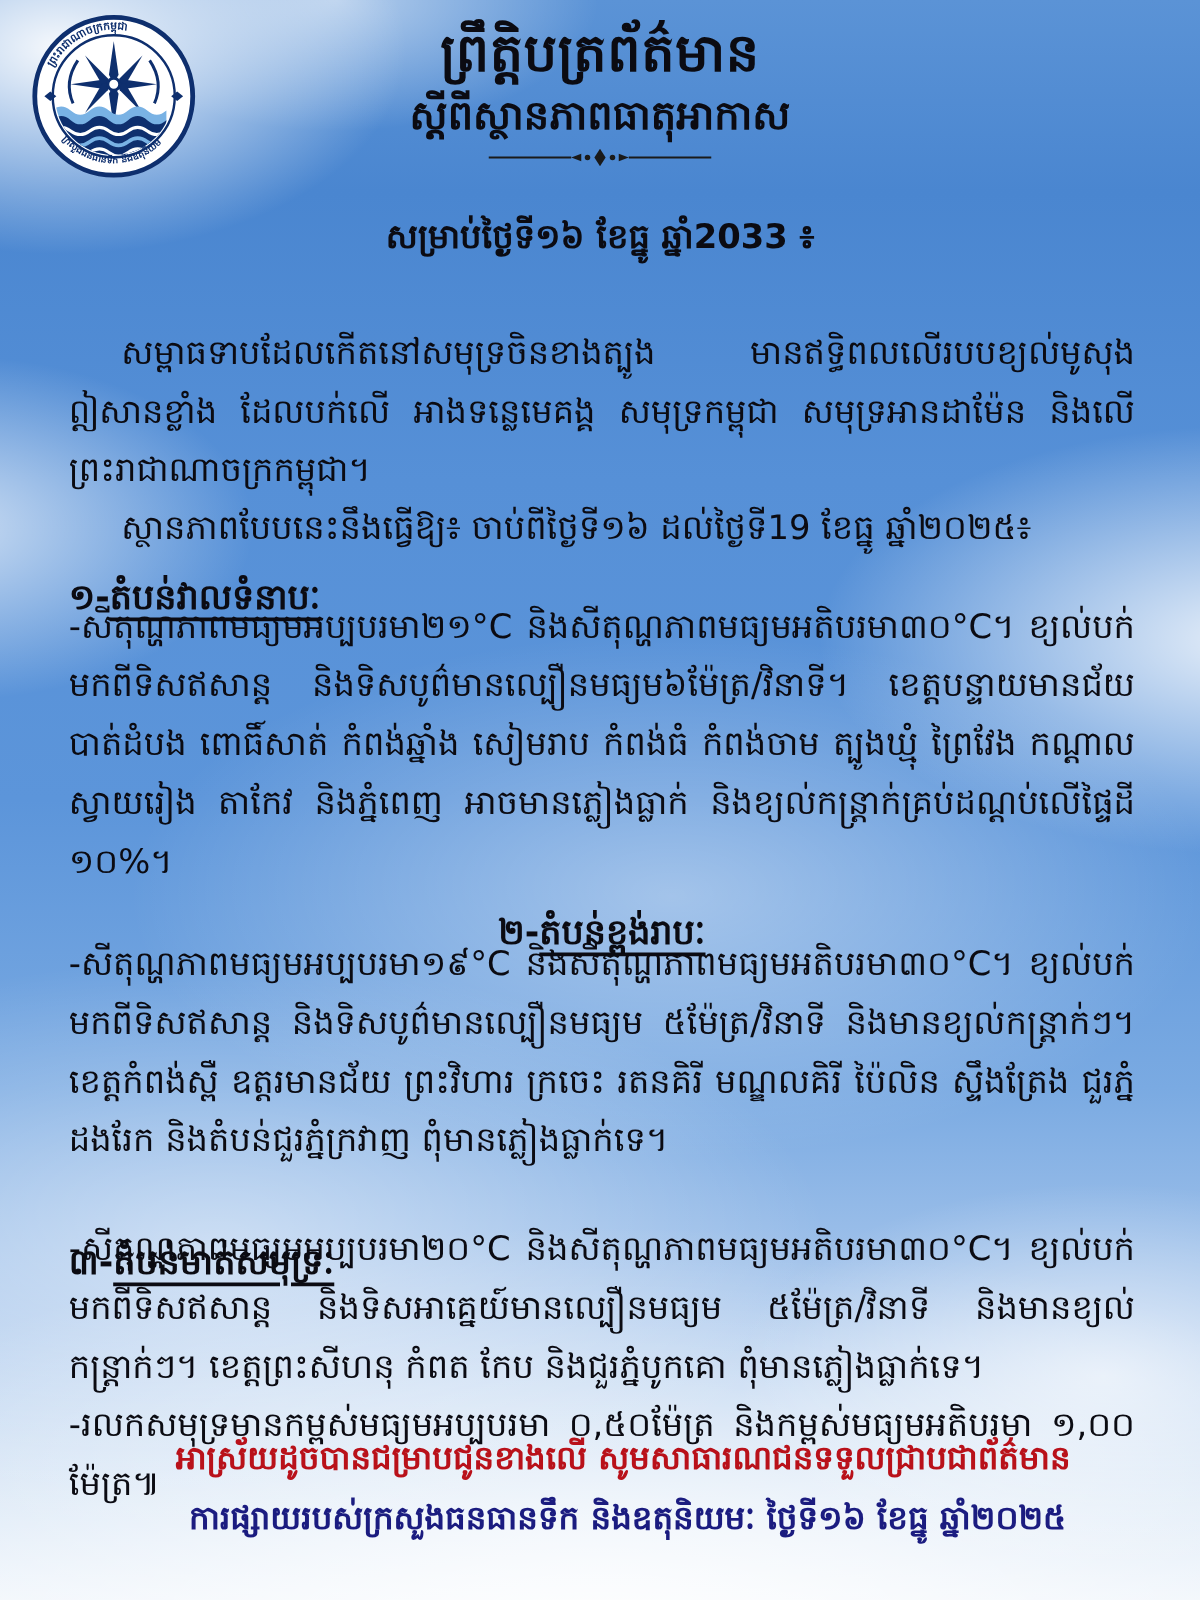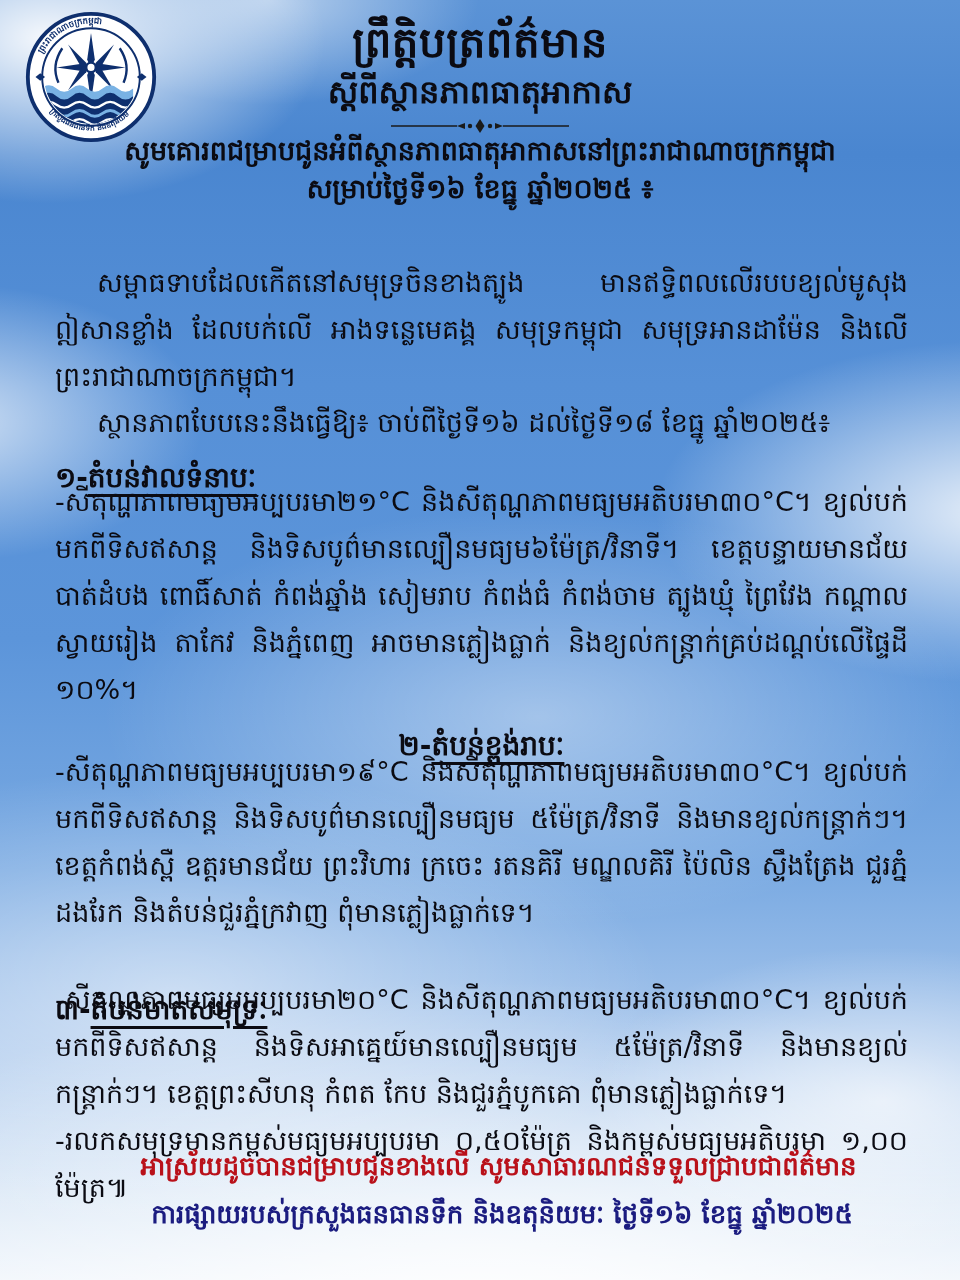--- a/index.html
+++ b/index.html
@@ -102,26 +102,25 @@
       <line x1="6" y1="8" x2="72" y2="8" stroke="#1a1a1a" stroke-width="1.6"></line>
       <line x1="118" y1="8" x2="184" y2="8" stroke="#1a1a1a" stroke-width="1.6"></line>
       <path d="M72 8 l8 -3 v6 Z" fill="#1a1a1a"></path>
       <path d="M118 8 l-8 -3 v6 Z" fill="#1a1a1a"></path>
       <path d="M95 1 l4.5 7 -4.5 7 -4.5 -7 Z" fill="#1a1a1a"></path>
       <circle cx="85" cy="8" r="2.2" fill="#1a1a1a"></circle>
       <circle cx="105" cy="8" r="2.2" fill="#1a1a1a"></circle>
     </svg>
   </div>
 
-  <div class="layer intro1">សូមគោរពជម្រាបជូនអំពីស្ថានភាពធាតុអាកាសនៅព្រះរាជាណាចក្រកម្ពុជា</div>
-  <div class="layer intro2">សម្រាប់ថ្ងៃទី១៦ ខែធ្នូ ឆ្នាំ២០២៥ ៖</div>
+  <div class="layer intro2">សម្រាប់ថ្ងៃទី១៦ ខែធ្នូ ឆ្នាំ2033 ៖</div>
 
   <p class="layer bodyblock opening">សម្ពាធទាបដែលកើតនៅសមុទ្រចិនខាងត្បូង មានឥទ្ធិពលលើរបបខ្យល់មូសុងឦសានខ្លាំង ដែលបក់លើ អាងទន្លេមេគង្គ សមុទ្រកម្ពុជា សមុទ្រអានដាម៉ែន និងលើព្រះរាជាណាចក្រកម្ពុជា។</p>
 
-  <p class="layer bodyblock transition">ស្ថានភាពបែបនេះនឹងធ្វើឱ្យ៖ ចាប់ពីថ្ងៃទី១៦ ដល់ថ្ងៃទី១៨ ខែធ្នូ ឆ្នាំ២០២៥៖</p>
+  <p class="layer bodyblock transition">ស្ថានភាពបែបនេះនឹងធ្វើឱ្យ៖ ចាប់ពីថ្ងៃទី១៦ ដល់ថ្ងៃទី19 ខែធ្នូ ឆ្នាំ២០២៥៖</p>
 
   <h3 class="layer sec-head s1h"><span class="sec-num">១-</span><span class="sec-name">តំបន់វាលទំនាបៈ</span></h3>
   <div class="layer bodyblock s1b">
     <p class="bullet">-សីតុណ្ហភាពមធ្យមអប្បបរមា២១°C និងសីតុណ្ហភាពមធ្យមអតិបរមា៣០°C។ ខ្យល់បក់មកពីទិសឥសាន្ត និងទិសបូព៌មានល្បឿនមធ្យម៦ម៉ែត្រ/វិនាទី។ ខេត្តបន្ទាយមានជ័យ បាត់ដំបង ពោធិ៍សាត់ កំពង់ឆ្នាំង សៀមរាប កំពង់ធំ កំពង់ចាម ត្បូងឃ្មុំ ព្រៃវែង កណ្តាល ស្វាយរៀង តាកែវ និងភ្នំពេញ អាចមានភ្លៀងធ្លាក់ និងខ្យល់កន្ត្រាក់គ្រប់ដណ្តប់លើផ្ទៃដី ១០%។</p>
   </div>
 
   <h3 class="layer sec-head s2h"><span class="sec-num">២-</span><span class="sec-name">តំបន់ខ្ពង់រាបៈ</span></h3>
   <div class="layer bodyblock s2b">
     <p class="bullet">-សីតុណ្ហភាពមធ្យមអប្បបរមា១៩°C និងសីតុណ្ហភាពមធ្យមអតិបរមា៣០°C។ ខ្យល់បក់មកពីទិសឥសាន្ត និងទិសបូព៌មានល្បឿនមធ្យម ៥ម៉ែត្រ/វិនាទី និងមានខ្យល់កន្ត្រាក់ៗ។ ខេត្តកំពង់ស្ពឺ ឧត្តរមានជ័យ ព្រះវិហារ ក្រចេះ រតនគិរី មណ្ឌលគិរី ប៉ៃលិន ស្ទឹងត្រែង ជួរភ្នំដងរែក និងតំបន់ជួរភ្នំក្រវាញ ពុំមានភ្លៀងធ្លាក់ទេ។</p>
   </div>

